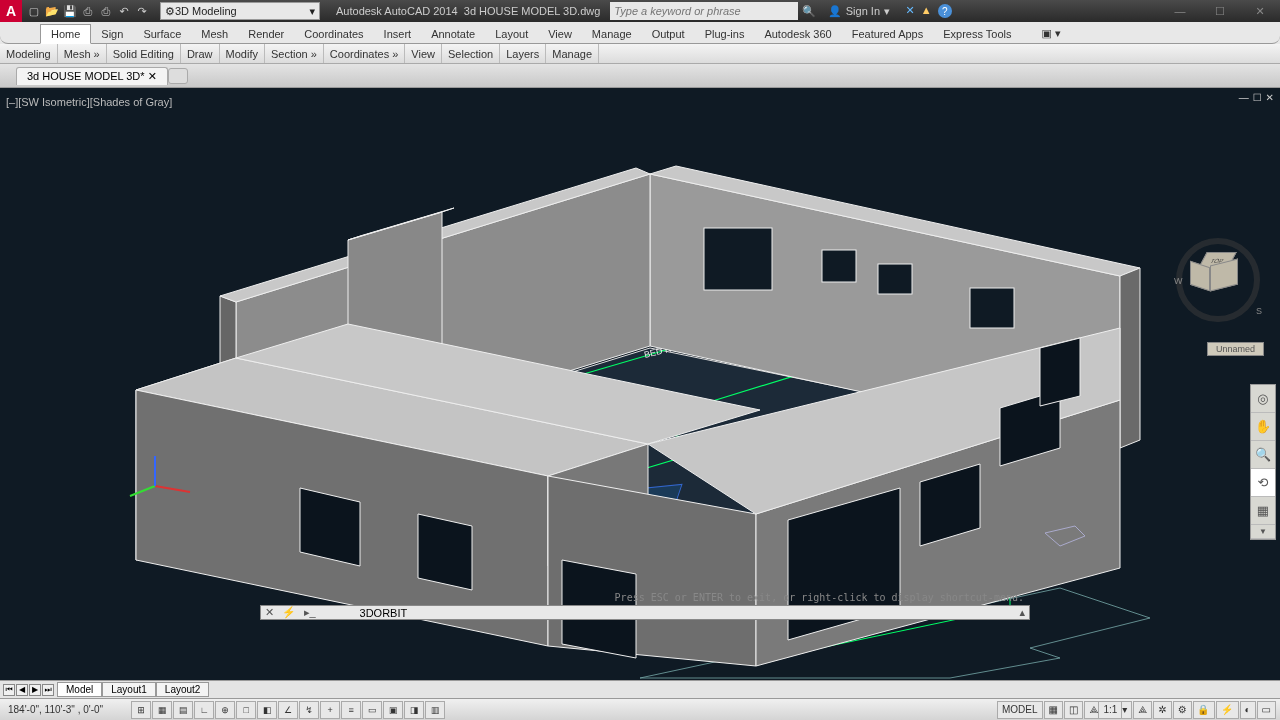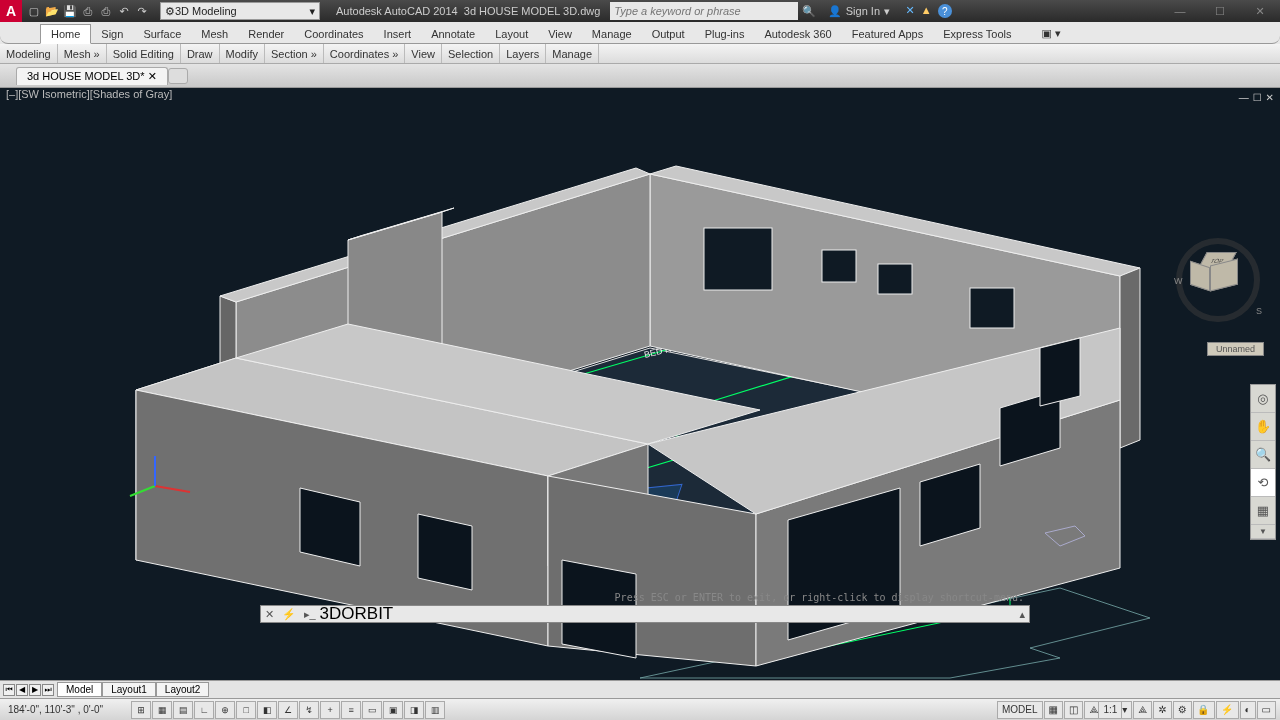--- a/index.html
+++ b/index.html
@@ -27,29 +27,29 @@
 .subbar { height:20px; background:linear-gradient(#f4f4f4,#dcdcdc); display:flex; align-items:flex-end; font-size:11px; color:#333; border-bottom:1px solid #aaa; }
 .subbar span { padding:0 6px; border-right:1px solid #bbb; height:100%; display:flex; align-items:center; }
 
 
 .filetabs { height:24px; background:linear-gradient(#e4e4e4,#c8c8c8); display:flex; align-items:center; padding-left:16px; border-bottom:1px solid #999; }
 .filetab { background:#f4f4f4; border:1px solid #aaa; border-bottom:none; padding:2px 10px; font-size:11px; border-radius:3px 3px 0 0; }
 .addtab { width:20px; height:16px; background:#ddd; border:1px solid #aaa; border-radius:3px; }
 
 
 .viewport { position:absolute; top:88px; left:0; right:0; bottom:40px; background:#0f1a24; }
-.vplabel { position:absolute; top:0; left:6px; color:#bbb; font-size:11px; }
+.vplabel { position:absolute; top:8px; left:6px; color:#bbb; font-size:11px; }
 .vpwin { position:absolute; top:4px; right:6px; color:#ccc; font-size:10px; display:flex; gap:4px; }
 
 
 .cmdbar { position:absolute; bottom:60px; left:260px; right:250px; height:30px; display:flex; flex-direction:column; }
 .cmdhint { color:#888; font-size:10px; font-family:monospace; padding:2px 6px;text-align:right; }
 .cmdline { background:#e8e8e8; height:18px; display:flex; align-items:center; font-size:11px; border:1px solid #888; }
 .cmdline .cmdico { padding:0 4px; color:#555; }
-.cmdline input { border:none; background:transparent; flex:1; font-size:17px; }
+.cmdline input { border:none; background:transparent; flex:1; font-size:11px;margin-left:40px; }
 
 
 .layouttabs { position:absolute; bottom:22px; left:0; right:0; height:18px; background:#e4e4e4; display:flex; align-items:center; font-size:10px; border-top:1px solid #999; }
 .layouttabs .nav { display:flex; gap:1px; padding:0 3px; }
 .layouttabs .nav span { width:12px; height:12px; border:1px solid #888; background:#f0f0f0; display:flex; align-items:center; justify-content:center; font-size:8px; }
 .layouttabs .lt { padding:1px 8px; border:1px solid #999; background:#f4f4f4; }
 .layouttabs .lt.on { background:#fff; }
 
 
 .statusbar { position:absolute; bottom:0; left:0; right:0; height:22px; background:linear-gradient(#f0f0f0,#d4d4d4); display:flex; align-items:center; font-size:10px; color:#333; border-top:1px solid #999; }

